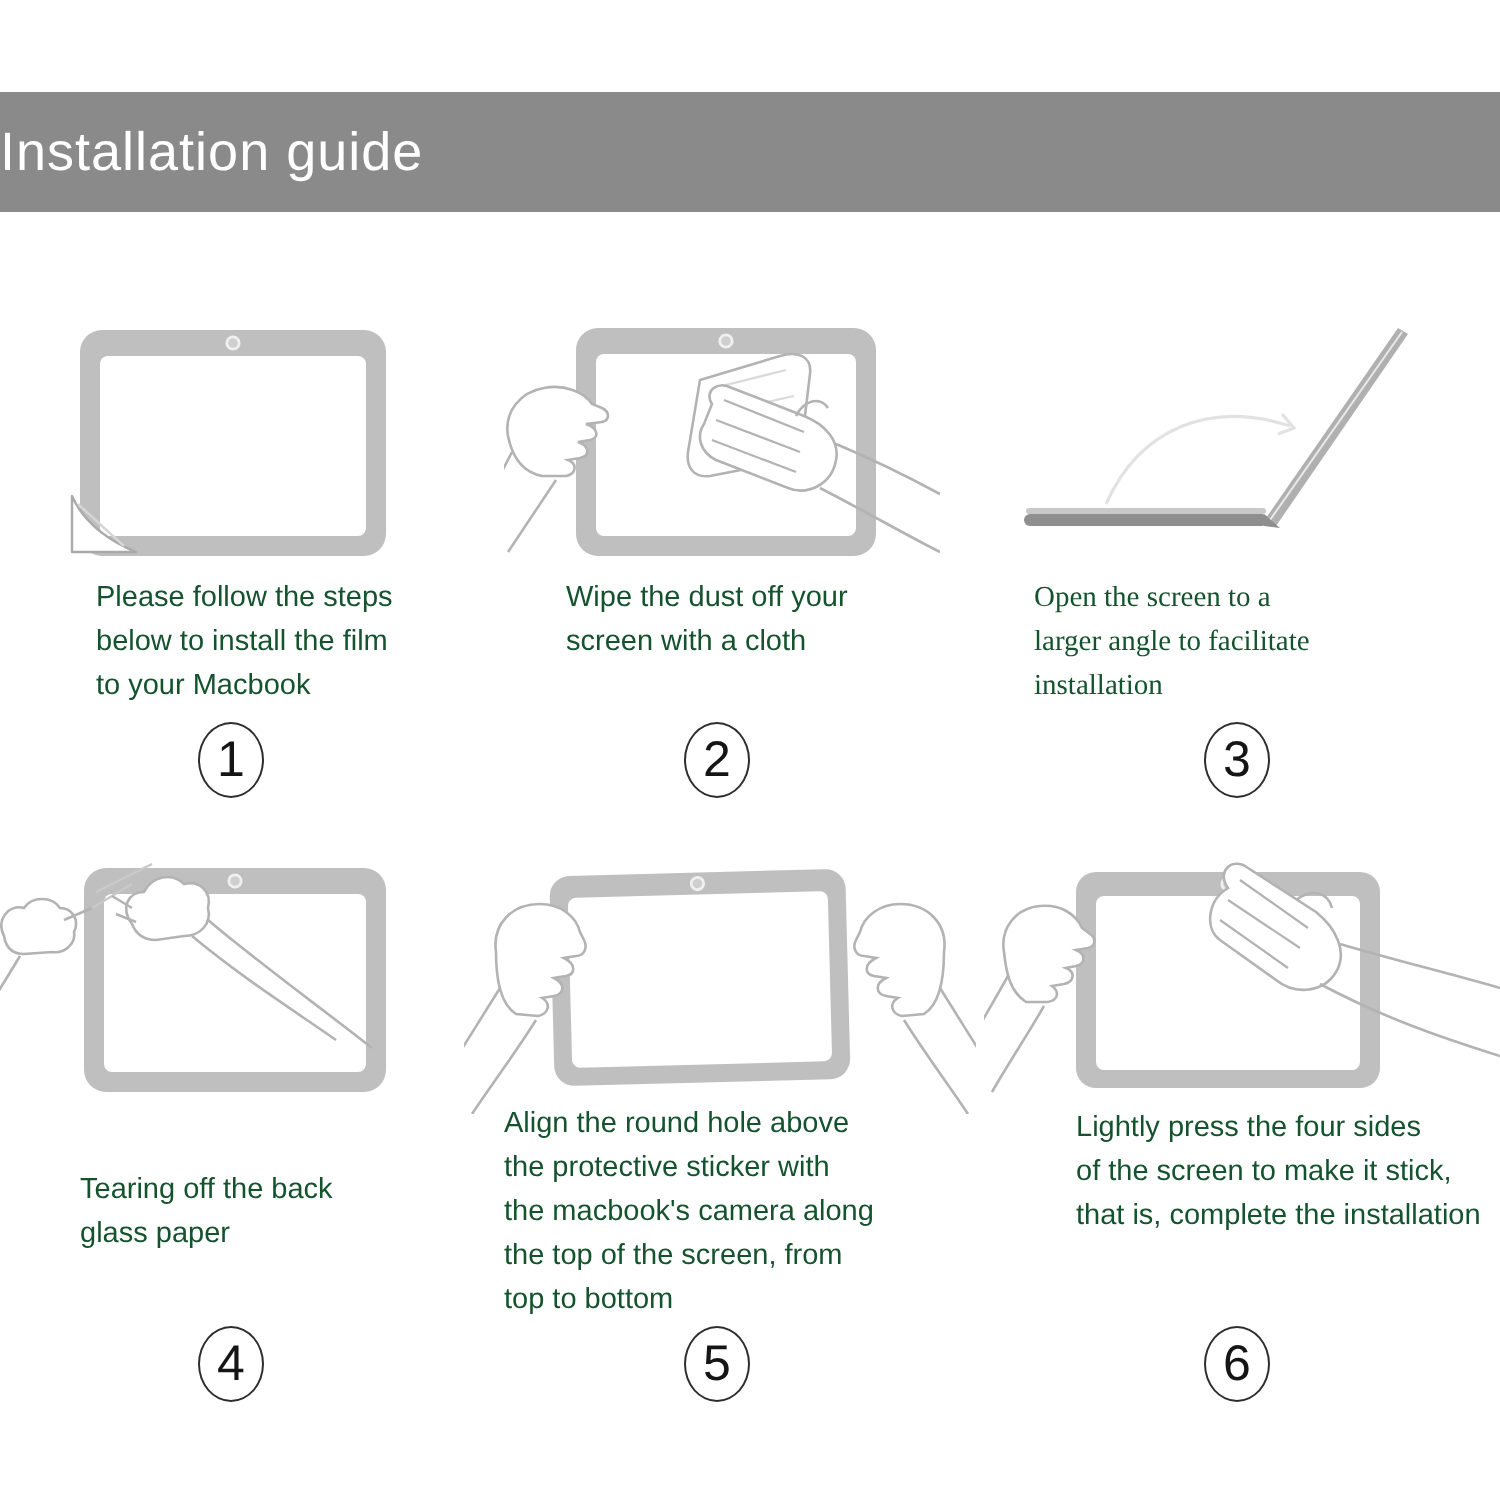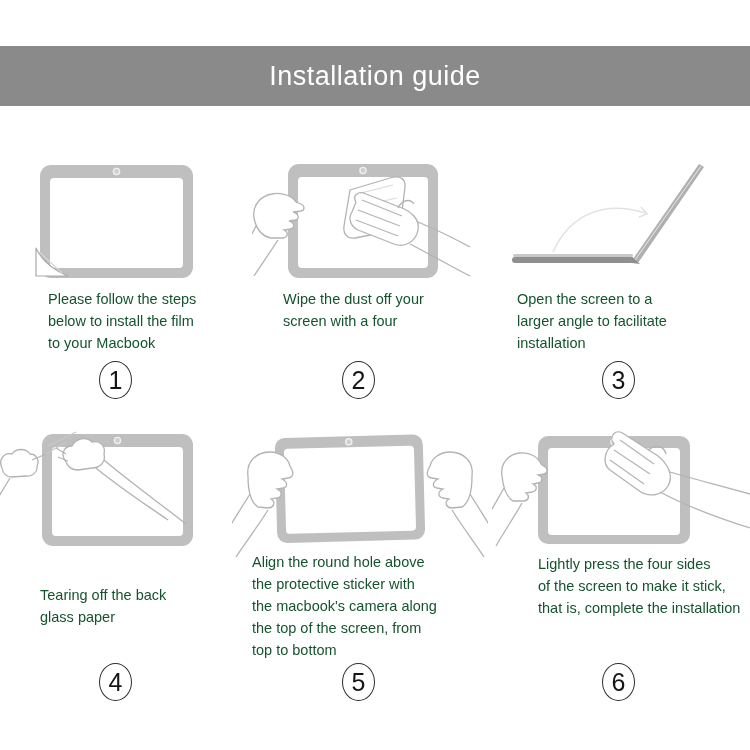--- a/index.html
+++ b/index.html
@@ -2,37 +2,37 @@
 <html><head>
 <meta charset="utf-8">
 <style>
   html,body { margin:0; padding:0; background:#fff; }
   .page {
     position:relative; width:750px; height:750px; background:#ffffff;
     font-family:"Liberation Sans", sans-serif; overflow:hidden;
   }
   .banner {
     position:absolute; left:0; top:46px; width:750px; height:60px;
-    background:#8a8a8a; display:flex; align-items:center; justify-content:center;
+    background:#8a8a8a; display:flex; align-items:center; 
   }
   .banner-title { color:#ffffff; font-size:27px; letter-spacing:0.5px; }
   .caption {
     position:absolute; white-space:pre-line; font-size:14.5px; line-height:22px;
     color:#14532d;
   }
   .num {
     position:absolute; width:33px; height:38px; border:1.4px solid #2e2e2e;
     border-radius:50%; display:flex; align-items:center; justify-content:center;
     font-size:25px; color:#151515; background:#fff; box-sizing:border-box;
   }
   .illu { position:absolute; }
   
   .cap1 { left:48px;  top:288px; width:175px; }
   .cap2 { left:283px; top:288px; width:175px; }
-  .cap3 { left:517px; top:288px; width:185px; }
+  .cap3 { left:517px; top:288px; width:185px;font-family:Liberation Serif, serif; }
   .cap4 { left:40px;  top:584px; width:185px; }
   .cap5 { left:252px; top:551px; width:205px; }
   .cap6 { left:538px; top:553px; width:228px; }
   
   .num1 { left:99px;  top:361px; }
   .num2 { left:342px; top:361px; }
   .num3 { left:602px; top:361px; }
   .num4 { left:99px;  top:663px; }
   .num5 { left:342px; top:663px; }
   .num6 { left:602px; top:663px; }
@@ -85,21 +85,21 @@
 
       <g stroke="#b3b3b3" stroke-width="1.3" fill="#ffffff">
         <path d="M104,50 C100,44 106,38 114,42 L150,56 C160,60 168,68 166,78 C164,90 152,96 142,92 L106,78 C98,74 96,66 100,60 Z"></path>
         <path d="M110,48 L150,64 M106,58 L148,74 M104,68 L146,84" fill="none" stroke-width="1.1"></path>
         <path d="M146,56 C150,48 158,46 162,52" fill="none"></path>
         <path d="M166,70 C190,80 205,88 218,95" fill="none"></path>
         <path d="M158,92 C185,106 202,116 218,124" fill="none"></path>
       </g>
     </svg>
     <div class="caption cap2">Wipe the dust off your
-screen with a four</div>
+screen with a cloth</div>
     <div class="num num2">2</div>
   </div>
 
   <div>
     <svg class="illu il3" width="225" height="130" viewBox="0 0 225 130">
 
       <path d="M58,100 C75,62 110,48 150,61" stroke="#e2e2e2" stroke-width="1.6" fill="none"></path>
       <path d="M146,55 L152,62 L144,65" stroke="#e2e2e2" stroke-width="1.6" fill="none"></path>
 
       <polygon points="138,107 143,111 209,15 204,12" fill="#b0b0b0"></polygon>

